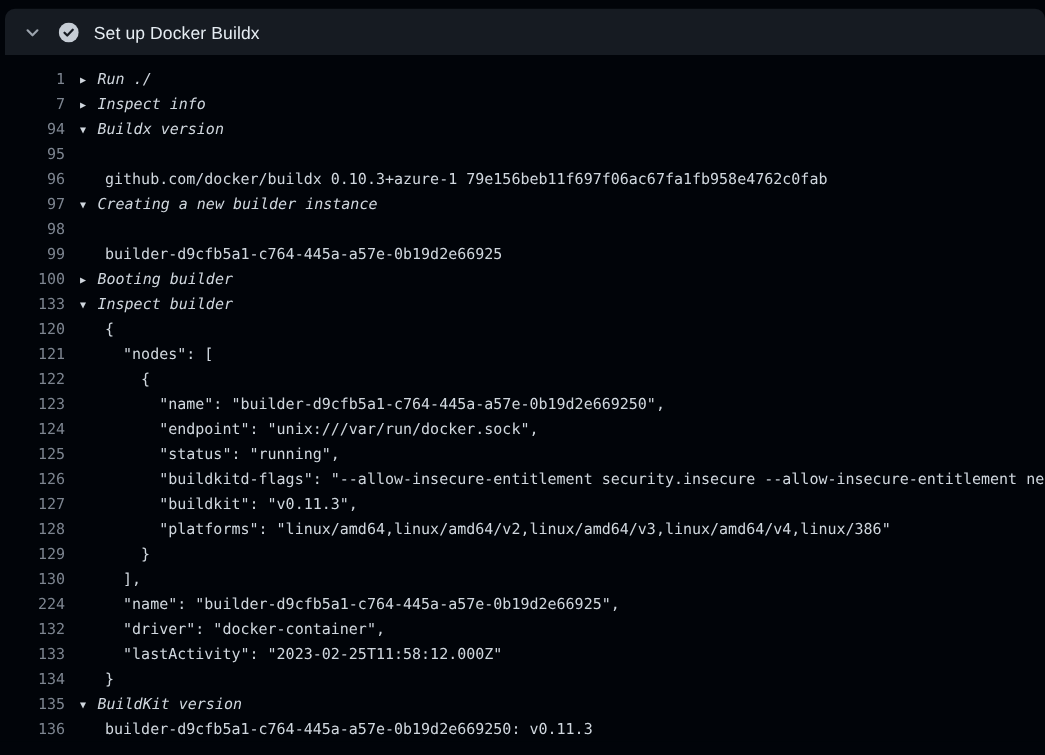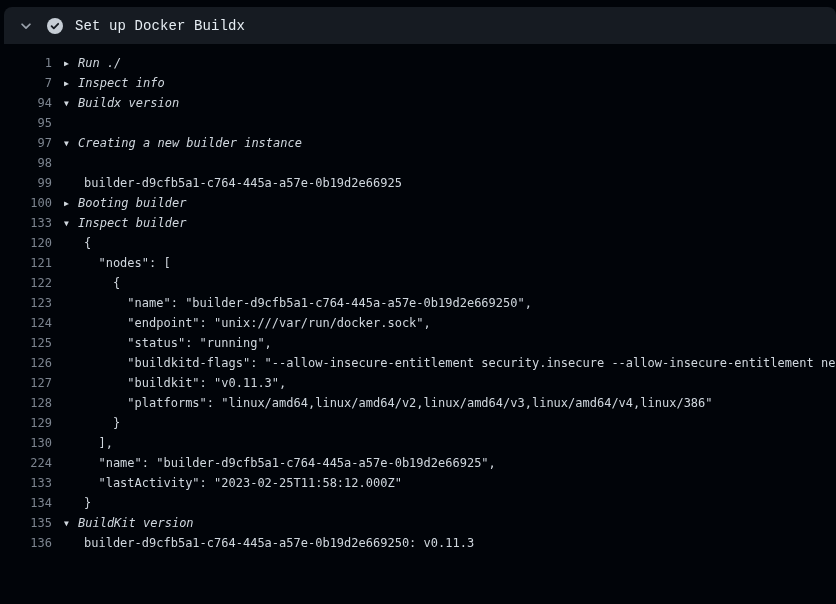--- a/index.html
+++ b/index.html
@@ -33,21 +33,21 @@
     display:flex;align-items:center;justify-content:center;
     flex:0 0 auto;
   }
   .status-circle{
     width:16px;height:16px;
     margin-left:13px;
     flex:0 0 auto;
   }
   .step-title{
     margin-left:12px;
-    font-family:Liberation Mono, monospace;
+    font-family:Liberation Sans, sans-serif;
     font-size:14px;
     font-weight:500;
     color:var(--title);
     letter-spacing:.1px;
     white-space:nowrap;
   }
   .log{
     padding-top:9px;
     background:var(--log-bg);
   }
@@ -102,36 +102,38 @@
       </svg>
     </span>
     <span class="step-title">Set up Docker Buildx</span>
   </header>
 
   <div class="log" id="log">
       <div class="line group"><a class="num">1</a><span class="content"><span class="arrow">▶</span><span>Run ./</span></span></div>
       <div class="line group"><a class="num">7</a><span class="content"><span class="arrow">▶</span><span>Inspect info</span></span></div>
       <div class="line group"><a class="num">94</a><span class="content"><span class="arrow">▼</span><span>Buildx version</span></span></div>
       <div class="line command"><a class="num">95</a><span class="content"><span class="plain">/usr/bin/docker buildx version</span></span></div>
+      <div class="line output"><a class="num">96</a><span class="content"><span class="plain">github.com/docker/buildx 0.10.3+azure-1 79e156beb11f697f06ac67fa1fb958e4762c0fab</span></span></div>
       <div class="line group"><a class="num">97</a><span class="content"><span class="arrow">▼</span><span>Creating a new builder instance</span></span></div>
       <div class="line command"><a class="num">98</a><span class="content"><span class="plain">/usr/bin/docker buildx create --name builder-d9cfb5a1-c764-445a-a57e-0b19d2e66925 --driver docker-container</span></span></div>
       <div class="line output"><a class="num">99</a><span class="content"><span class="plain">builder-d9cfb5a1-c764-445a-a57e-0b19d2e66925</span></span></div>
       <div class="line group"><a class="num">100</a><span class="content"><span class="arrow">▶</span><span>Booting builder</span></span></div>
       <div class="line group"><a class="num">133</a><span class="content"><span class="arrow">▼</span><span>Inspect builder</span></span></div>
       <div class="line output"><a class="num">120</a><span class="content"><span class="plain">{</span></span></div>
       <div class="line output"><a class="num">121</a><span class="content"><span class="plain">  "nodes": [</span></span></div>
       <div class="line output"><a class="num">122</a><span class="content"><span class="plain">    {</span></span></div>
       <div class="line output"><a class="num">123</a><span class="content"><span class="plain">      "name": "builder-d9cfb5a1-c764-445a-a57e-0b19d2e669250",</span></span></div>
       <div class="line output"><a class="num">124</a><span class="content"><span class="plain">      "endpoint": "unix:///var/run/docker.sock",</span></span></div>
       <div class="line output"><a class="num">125</a><span class="content"><span class="plain">      "status": "running",</span></span></div>
       <div class="line output"><a class="num">126</a><span class="content"><span class="plain">      "buildkitd-flags": "--allow-insecure-entitlement security.insecure --allow-insecure-entitlement network.host",</span></span></div>
       <div class="line output"><a class="num">127</a><span class="content"><span class="plain">      "buildkit": "v0.11.3",</span></span></div>
       <div class="line output"><a class="num">128</a><span class="content"><span class="plain">      "platforms": "linux/amd64,linux/amd64/v2,linux/amd64/v3,linux/amd64/v4,linux/386"</span></span></div>
       <div class="line output"><a class="num">129</a><span class="content"><span class="plain">    }</span></span></div>
       <div class="line output"><a class="num">130</a><span class="content"><span class="plain">  ],</span></span></div>
       <div class="line output"><a class="num">224</a><span class="content"><span class="plain">  "name": "builder-d9cfb5a1-c764-445a-a57e-0b19d2e66925",</span></span></div>
+      <div class="line output"><a class="num">132</a><span class="content"><span class="plain">  "driver": "docker-container",</span></span></div>
       <div class="line output"><a class="num">133</a><span class="content"><span class="plain">  "lastActivity": "2023-02-25T11:58:12.000Z"</span></span></div>
       <div class="line output"><a class="num">134</a><span class="content"><span class="plain">}</span></span></div>
       <div class="line group"><a class="num">135</a><span class="content"><span class="arrow">▼</span><span>BuildKit version</span></span></div>
       <div class="line output"><a class="num">136</a><span class="content"><span class="plain">builder-d9cfb5a1-c764-445a-a57e-0b19d2e669250: v0.11.3</span></span></div>
     </div>
 
 </div>
 
 </body></html>

